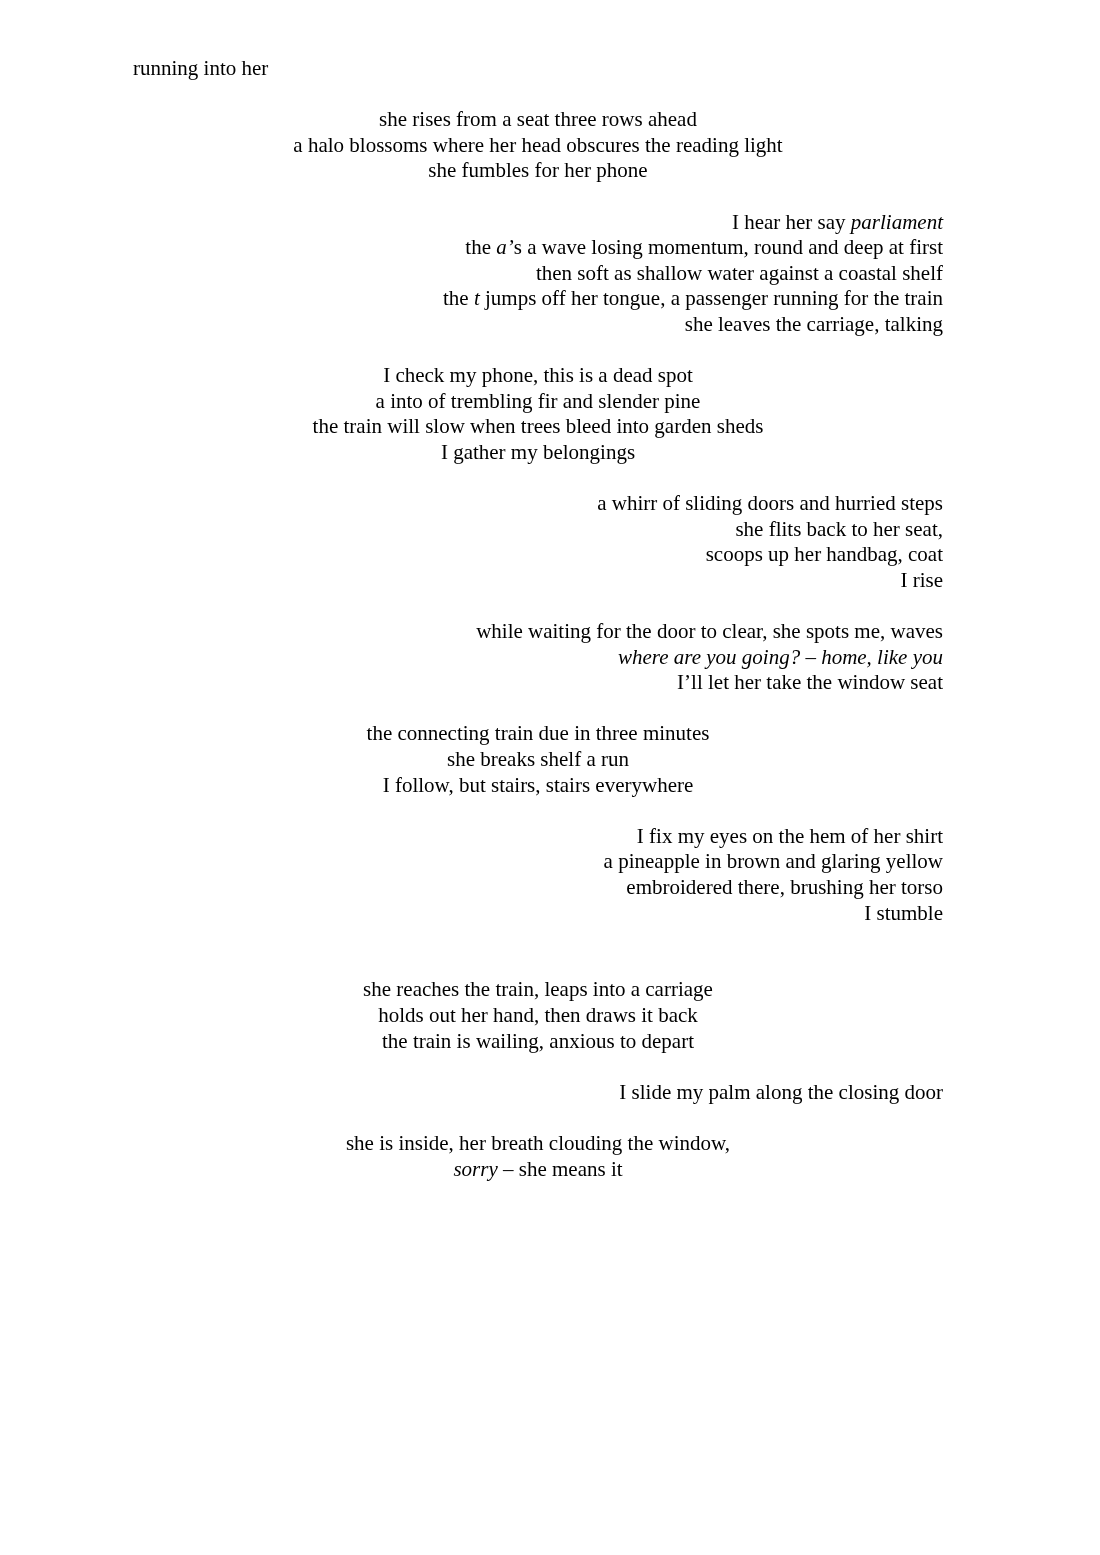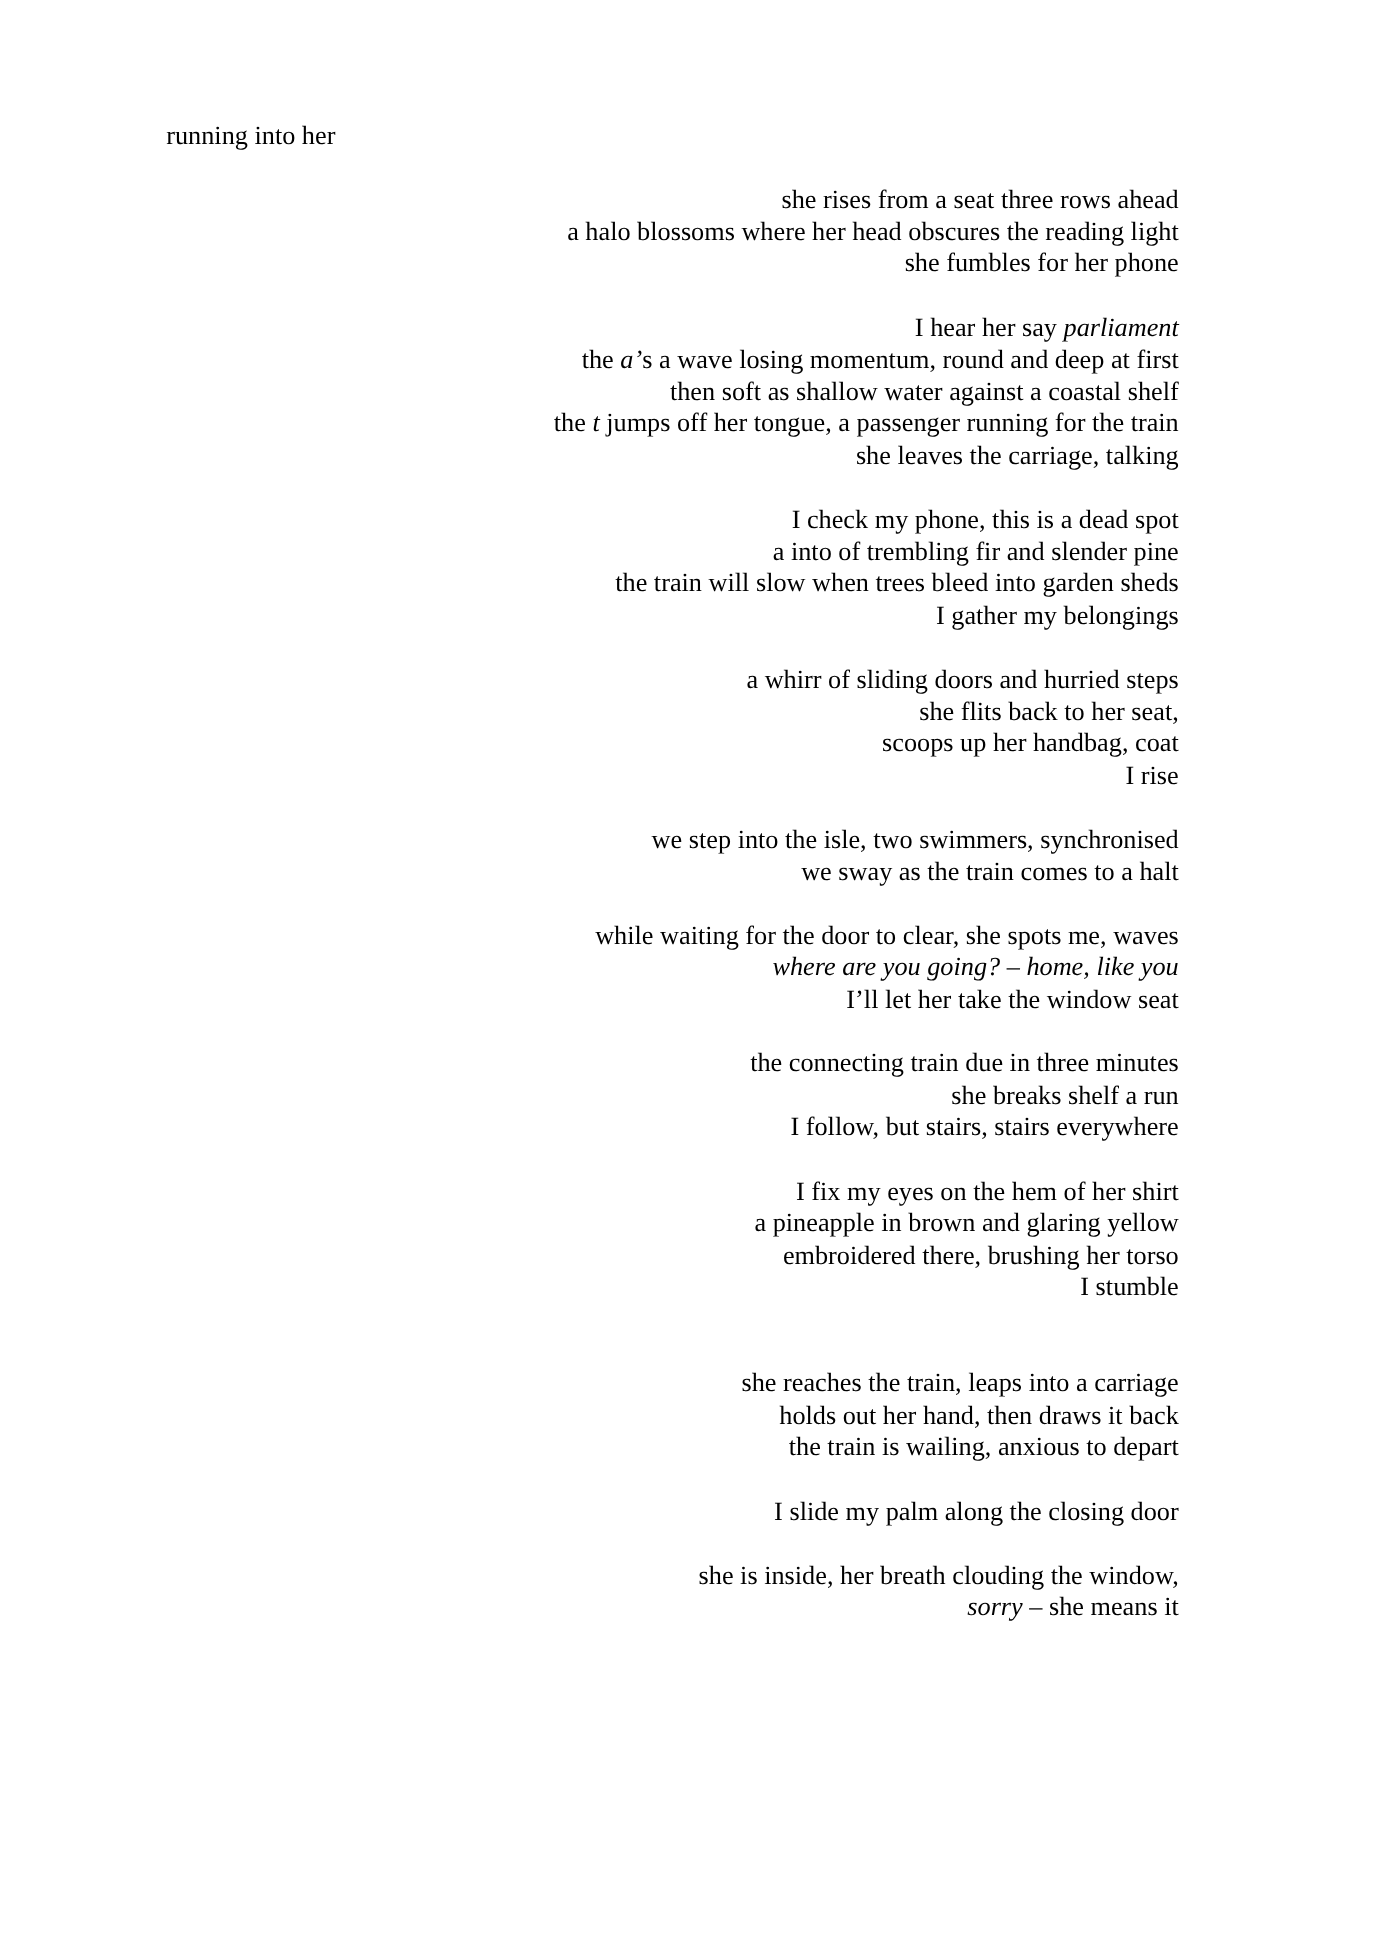--- a/index.html
+++ b/index.html
@@ -13,34 +13,34 @@
     color: #000000;
     font-family: "Liberation Serif", "DejaVu Serif", serif;
     font-size: 21px;
     line-height: 25.6px;
     overflow: hidden;
   }
   .page {
     box-sizing: border-box;
     width: 1075px;
     height: 1555px;
-    padding: 96px 132px 40px 133px;
+    padding: 56px 132px 40px 133px;
   }
   .poem-title {
     font-weight: normal;
     font-size: 21px;
     margin: 0;
   }
   .stanza {
     margin-top: 25.6px;
   }
   .stanza.big-gap {
     margin-top: 51.2px;
   }
-  .stanza.left { text-align: right; }
+  .stanza.left { text-align: center; }
   .stanza.right { text-align: right; }
   .line { white-space: pre-wrap; }
   em { font-style: italic; }
 </style>
 </head>
 <body>
 
 <div class="page">
   <h1 class="poem-title">running into her</h1>
   <div>
@@ -61,24 +61,20 @@
         <div class="line"><span>a into of trembling fir and slender pine</span></div>
         <div class="line"><span>the train will slow when trees bleed into garden sheds</span></div>
         <div class="line"><span>I gather my belongings</span></div>
       </div>
       <div class="stanza right">
         <div class="line"><span>a whirr of sliding doors and hurried steps</span></div>
         <div class="line"><span>she flits back to her seat,</span></div>
         <div class="line"><span>scoops up her handbag, coat</span></div>
         <div class="line"><span>I rise</span></div>
       </div>
-      <div class="stanza left">
-        <div class="line"><span>we step into the isle, two swimmers, synchronised</span></div>
-        <div class="line"><span>we sway as the train comes to a halt</span></div>
-      </div>
       <div class="stanza right">
         <div class="line"><span>while waiting for the door to clear, she spots me, waves</span></div>
         <div class="line"><em>where are you going? – home, like you</em></div>
         <div class="line"><span>I’ll let her take the window seat</span></div>
       </div>
       <div class="stanza left">
         <div class="line"><span>the connecting train due in three minutes</span></div>
         <div class="line"><span>she breaks shelf a run</span></div>
         <div class="line"><span>I follow, but stairs, stairs everywhere</span></div>
       </div>

